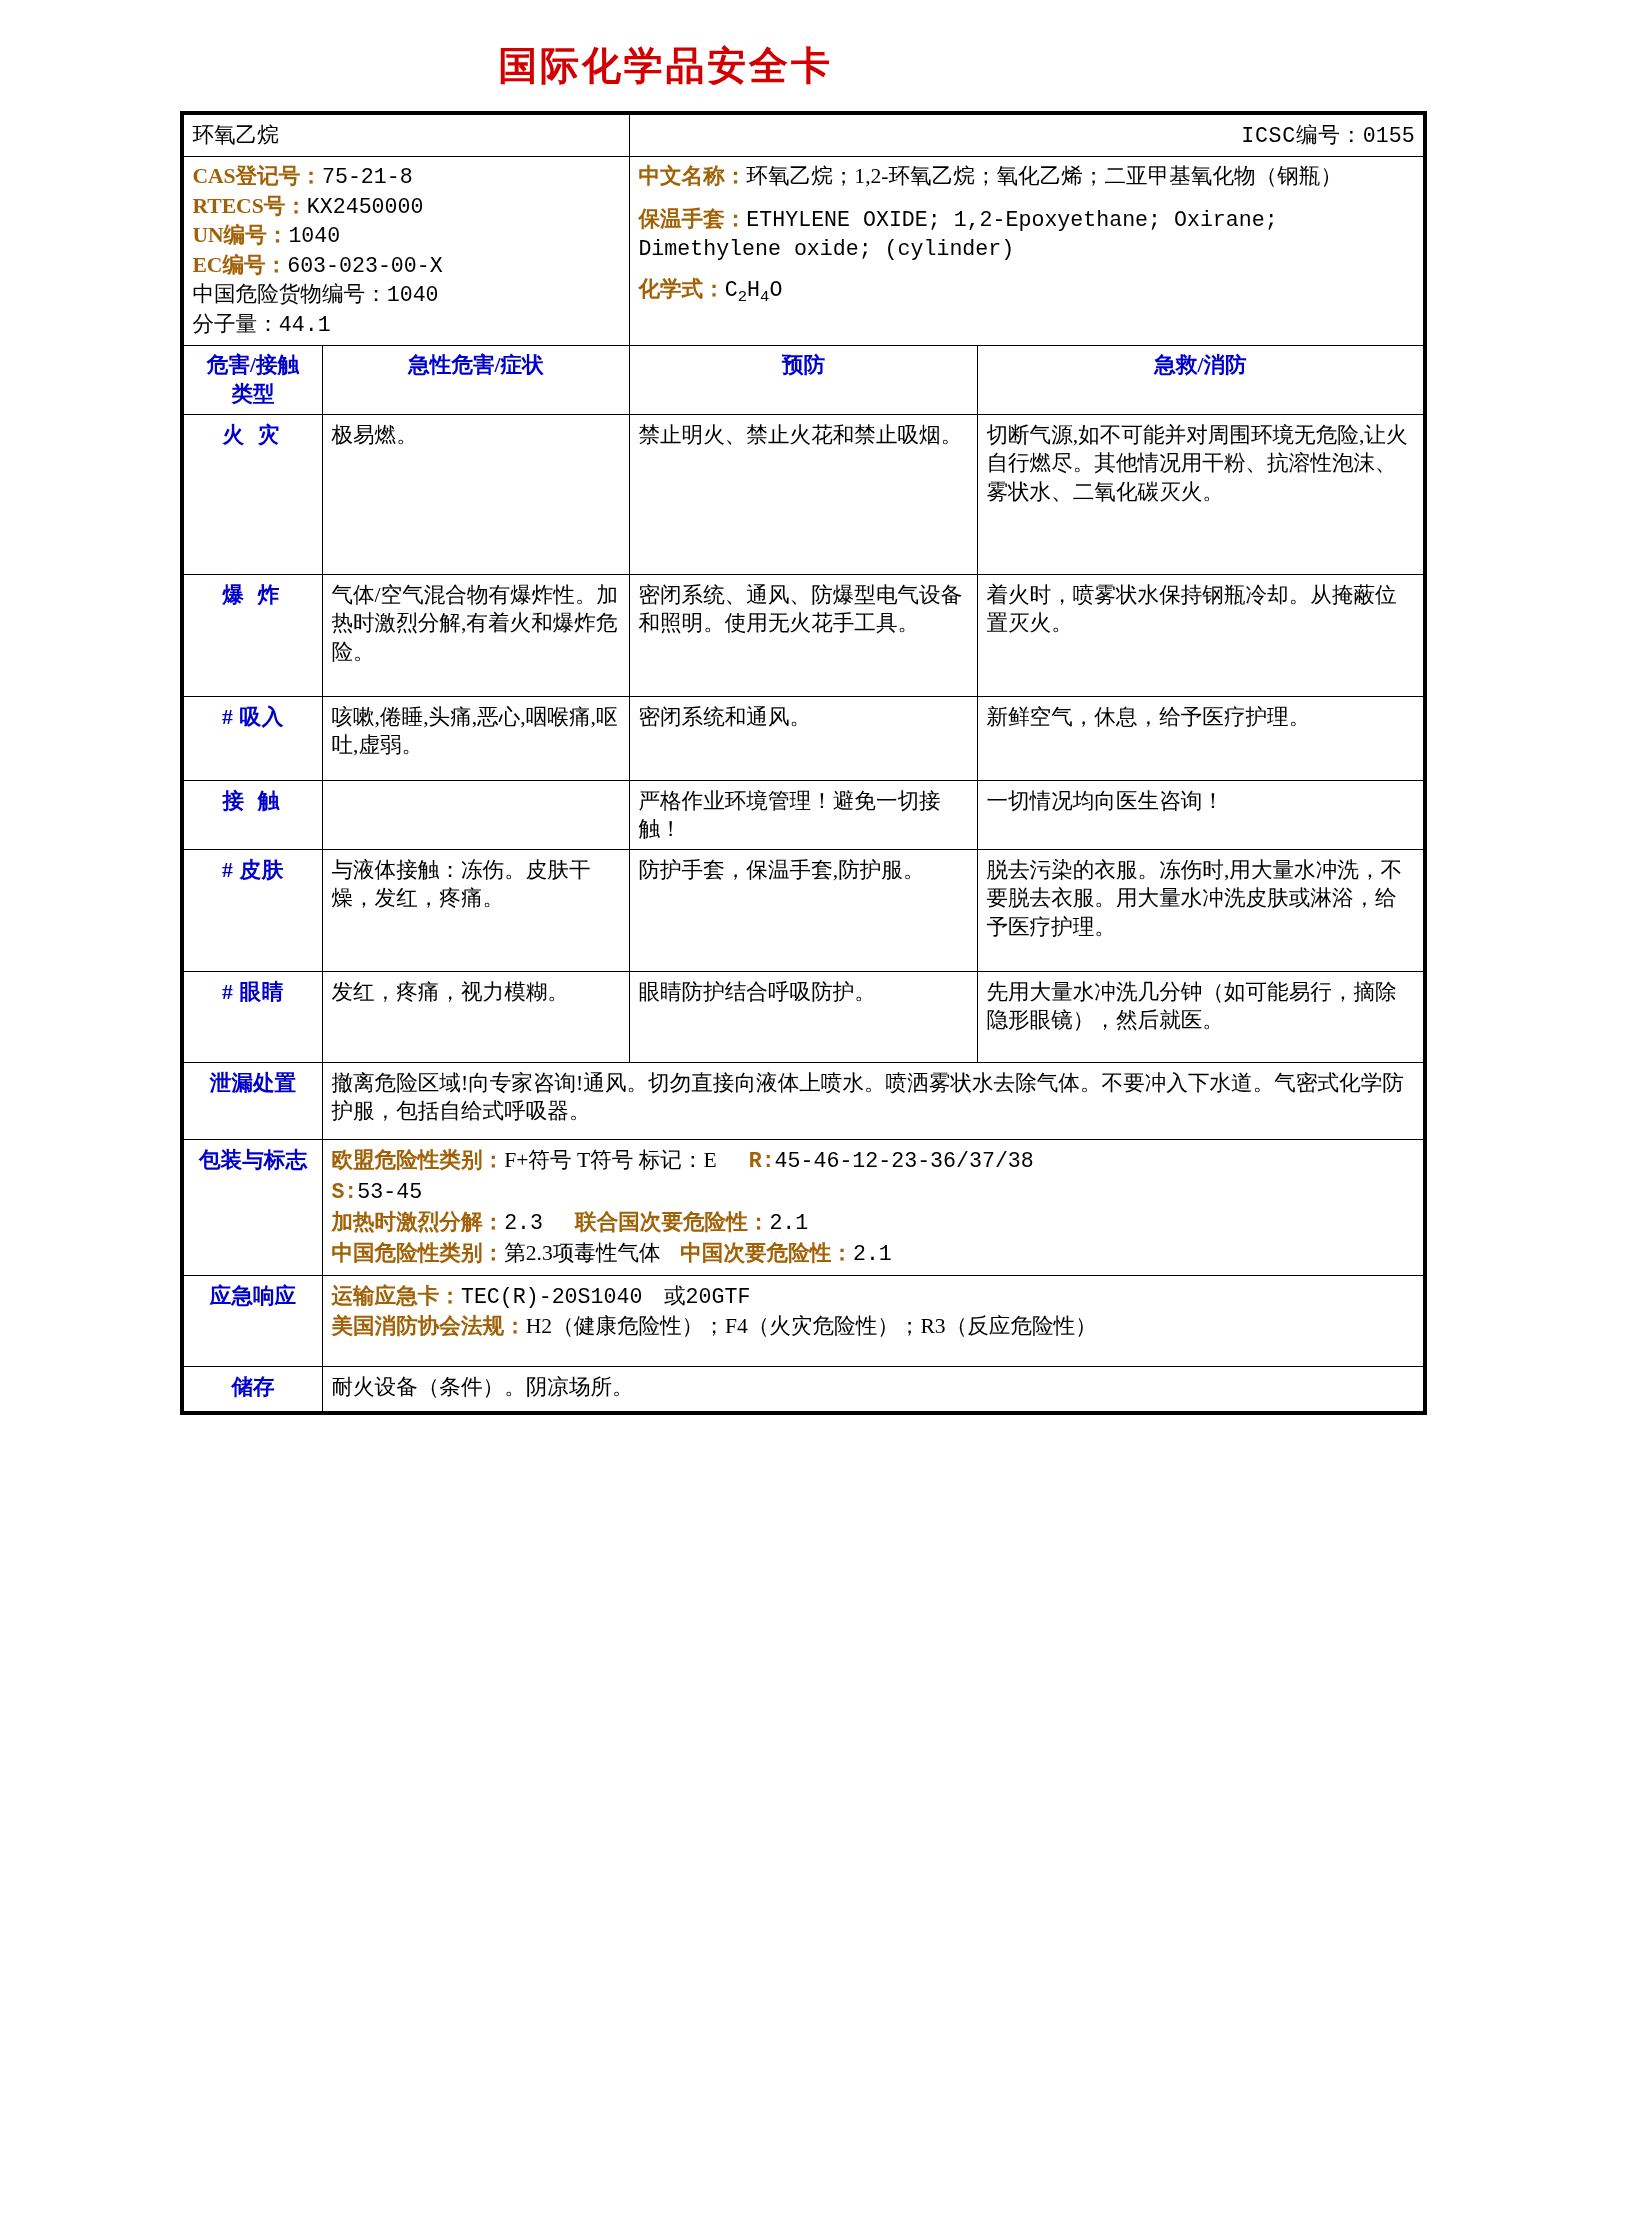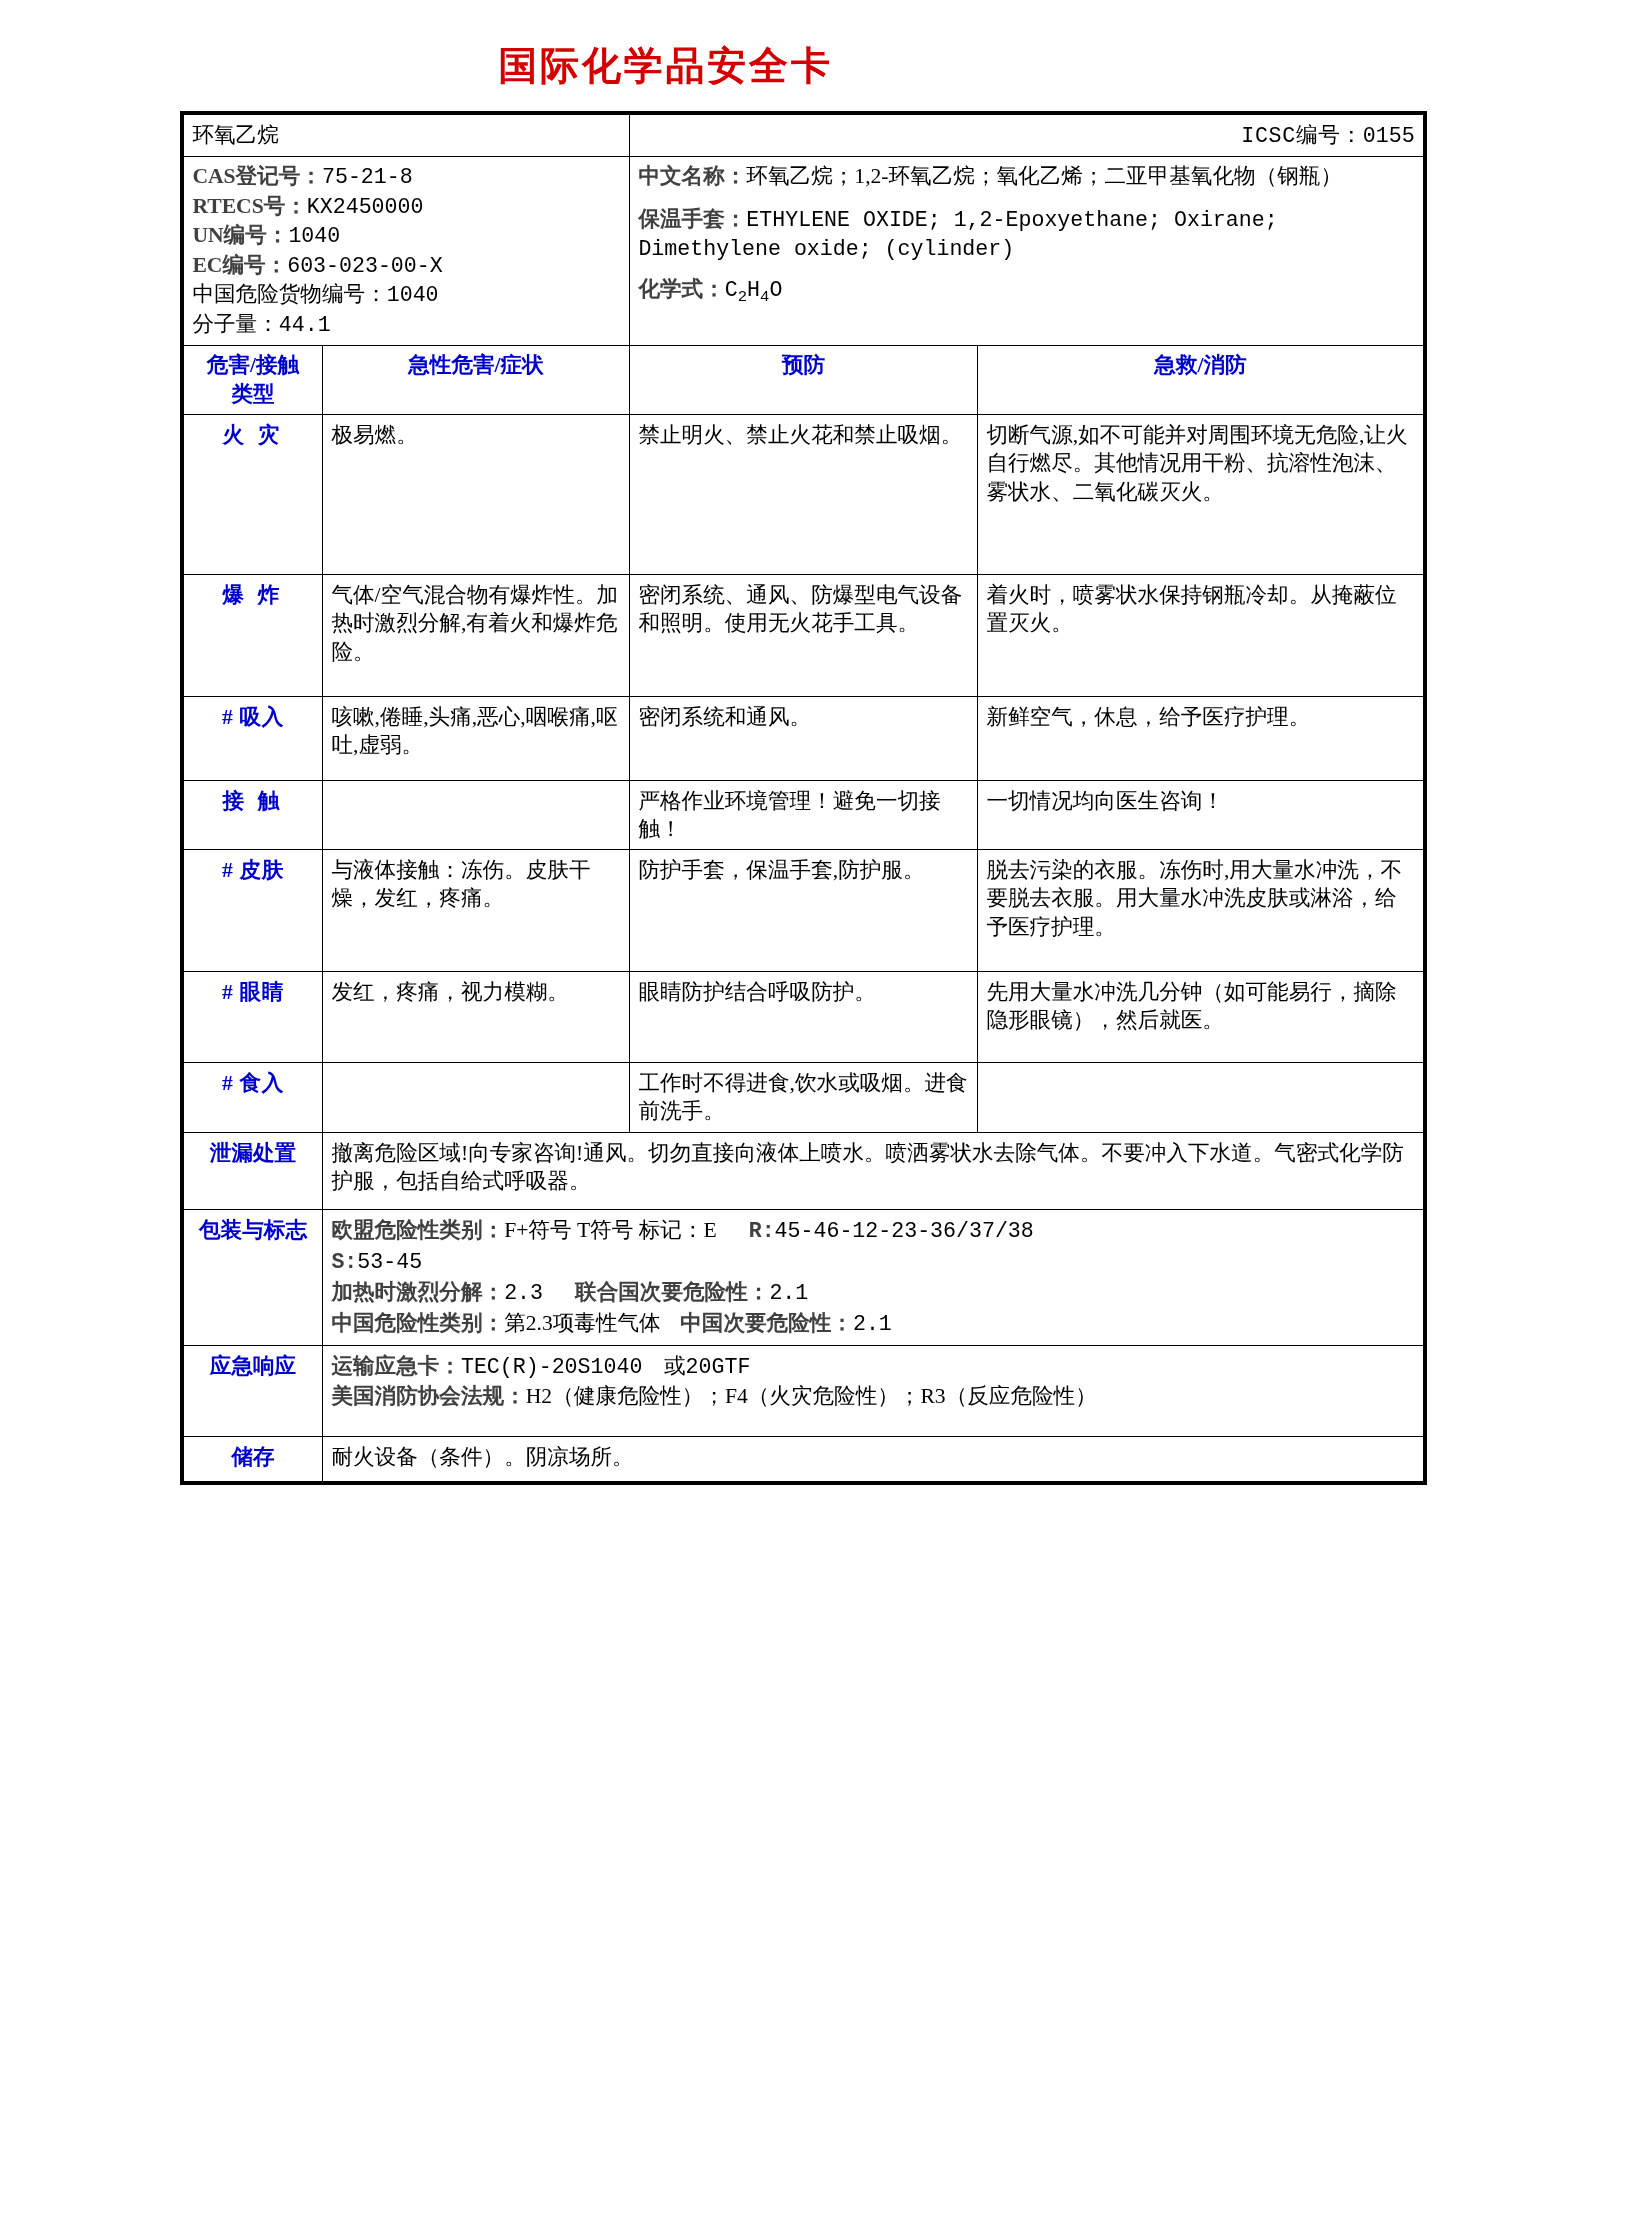--- a/index.html
+++ b/index.html
@@ -41,21 +41,21 @@
     table-layout: fixed;
   }
   table.icsc td {
     border: 1.4px solid #000000;
     vertical-align: top;
     padding: 5.6px 8.4px;
     font-size: 21.6px;
     line-height: 1.32;
   }
   .label-blue {
-    color: #404040;
+    color: #a16207;
     font-weight: bold;
   }
   .mono {
     font-family: "Liberation Mono", "DejaVu Sans Mono", monospace;
   }
   
   .hdr-name {
     font-size: 24px;
     padding: 12.5px 9.8px 12.5px 28px;
   }
@@ -206,26 +206,20 @@
         <td class="cell-txt">脱去污染的衣服。冻伤时,用大量水冲洗，不要脱去衣服。用大量水冲洗皮肤或淋浴，给予医疗护理。</td>
       </tr>
 
       <tr style="height:91px">
         <td class="haz-type nosp"># 眼睛</td>
         <td class="cell-txt">发红，疼痛，视力模糊。</td>
         <td class="cell-txt">眼睛防护结合呼吸防护。</td>
         <td class="cell-txt">先用大量水冲洗几分钟（如可能易行，摘除隐形眼镜），然后就医。</td>
       </tr>
 
-      <tr style="height:70px">
-        <td class="haz-type nosp"># 食入</td>
-        <td class="cell-txt"></td>
-        <td class="cell-txt">工作时不得进食,饮水或吸烟。进食前洗手。</td>
-        <td class="cell-txt"></td>
-      </tr>
 
       <tr style="height:77px">
         <td class="wide-label">泄漏处置</td>
         <td class="wide-body" colspan="3">撤离危险区域!向专家咨询!通风。切勿直接向液体上喷水。喷洒雾状水去除气体。不要冲入下水道。气密式化学防护服，包括自给式呼吸器。</td>
       </tr>
 
       <tr style="height:111px">
         <td class="wide-label">包装与标志</td>
         <td class="wide-body" colspan="3">
           <div class="pkg-line">

